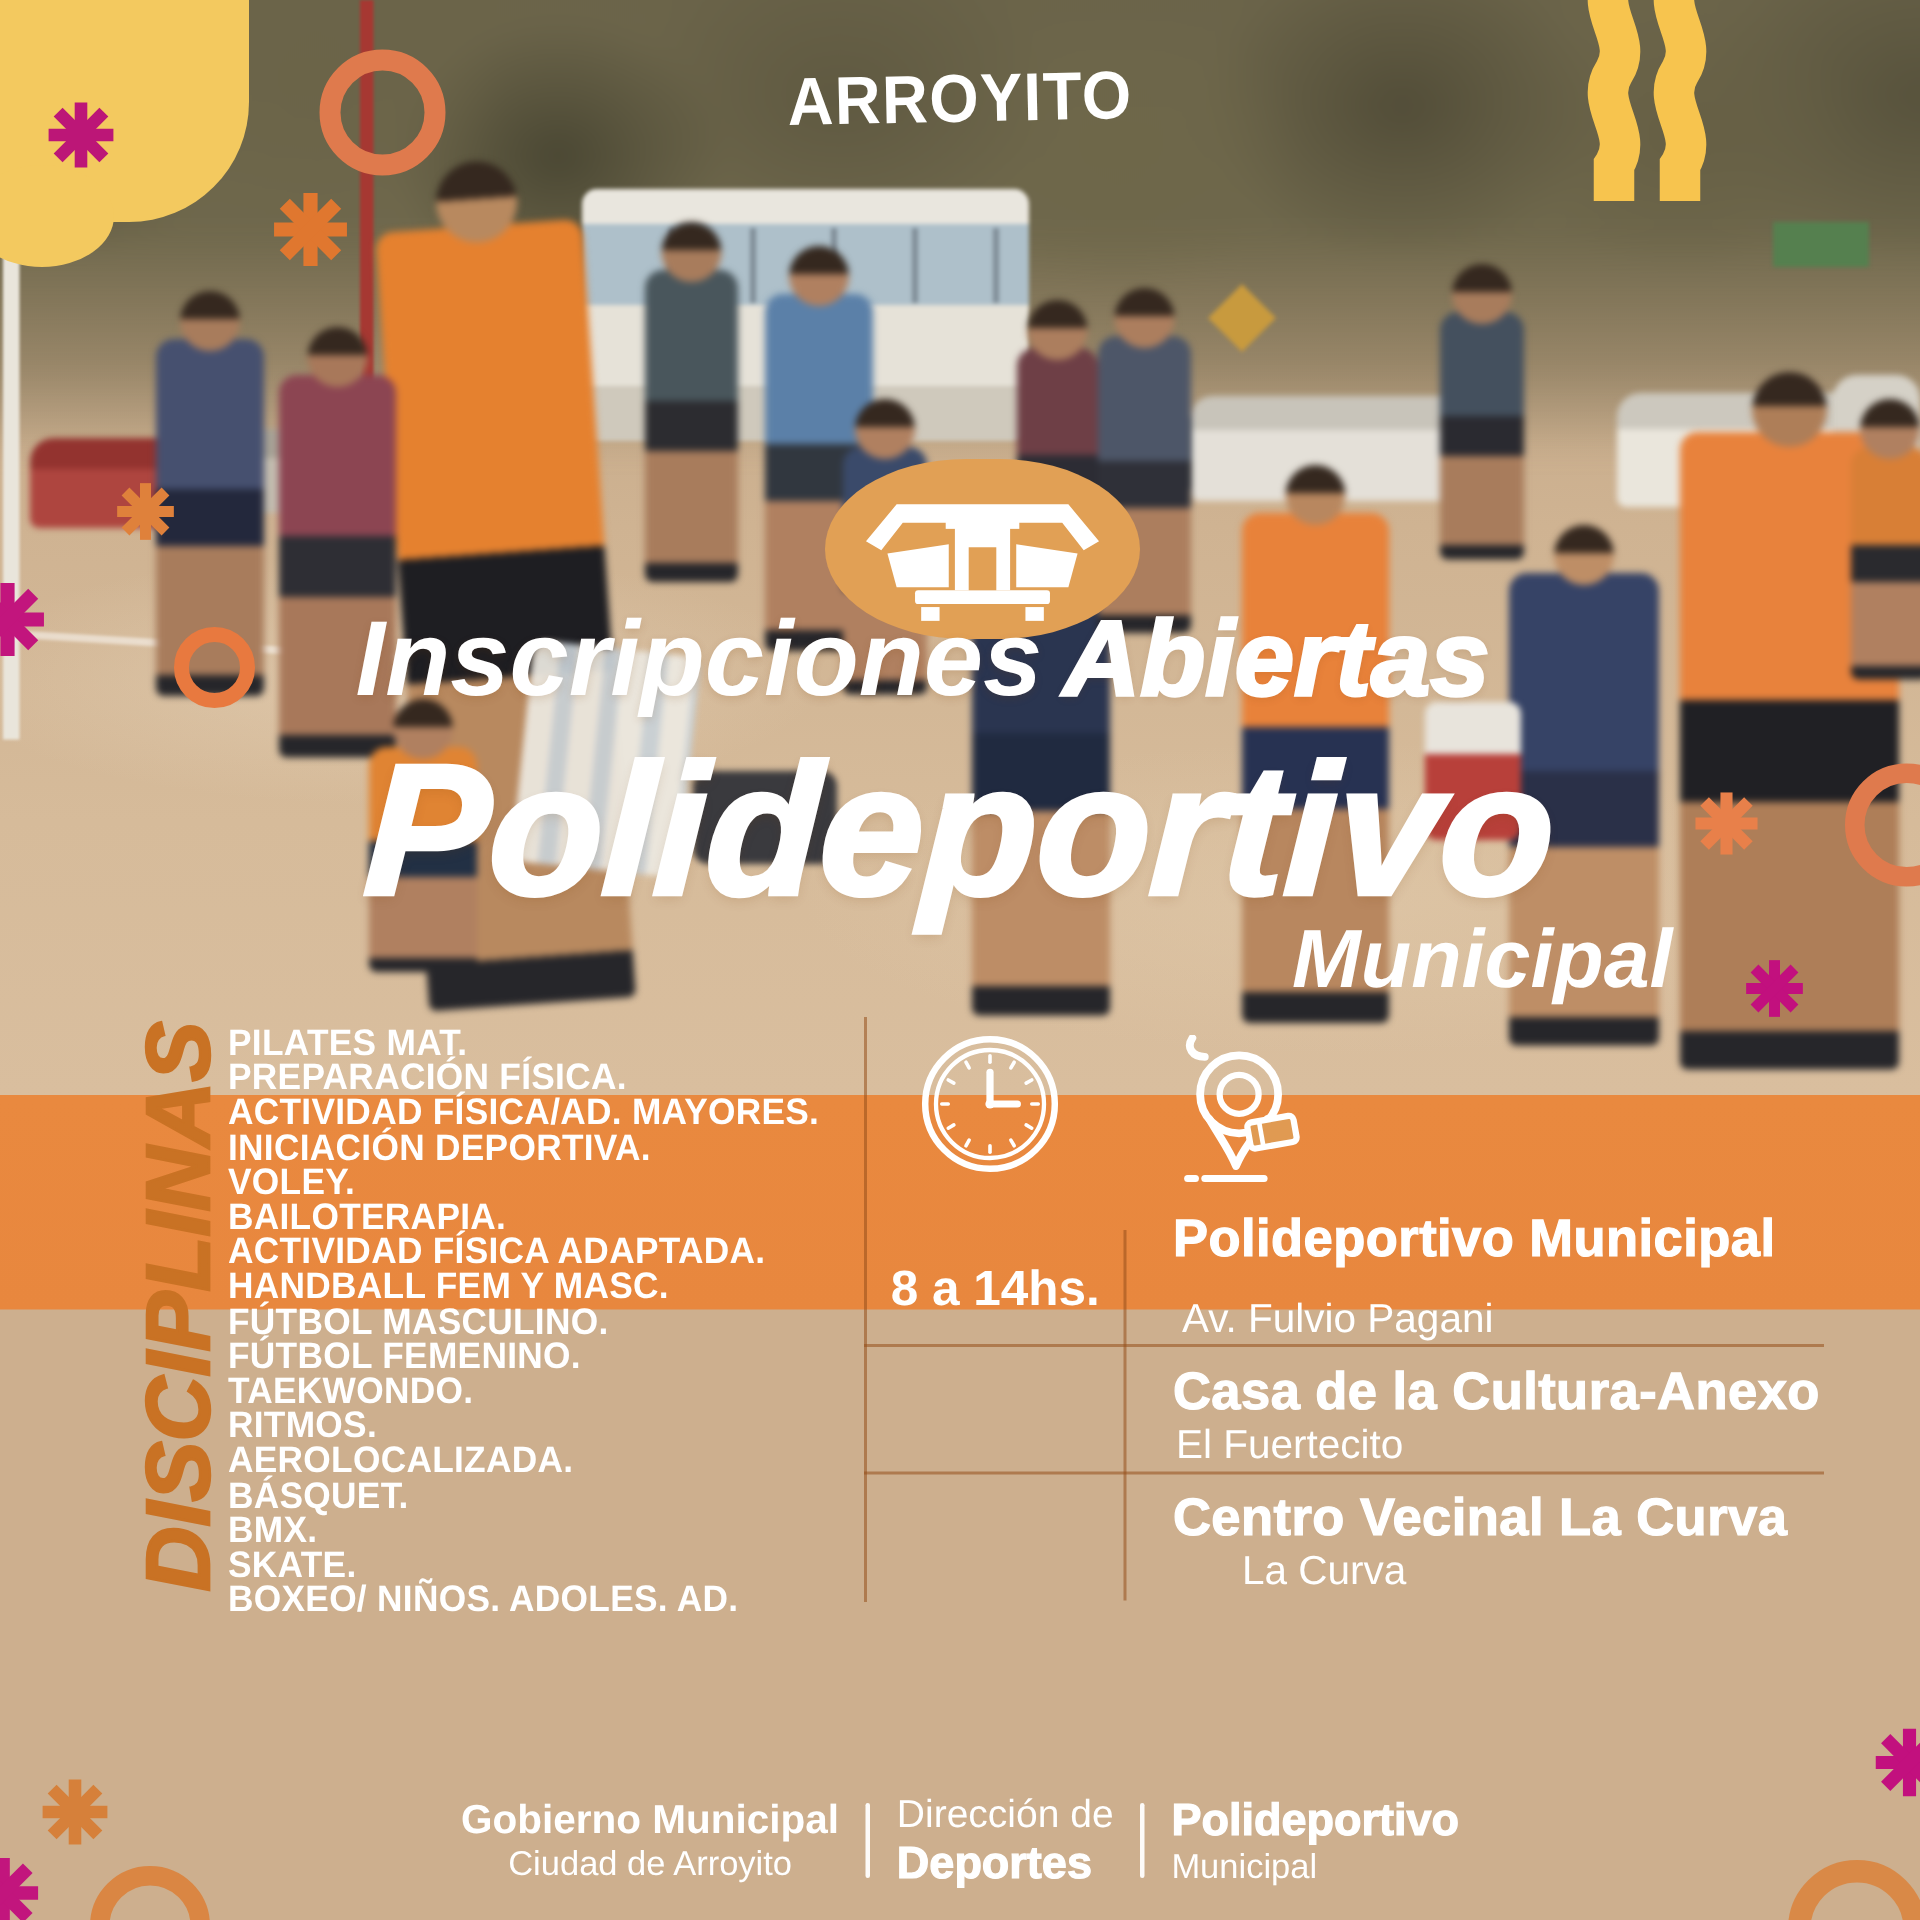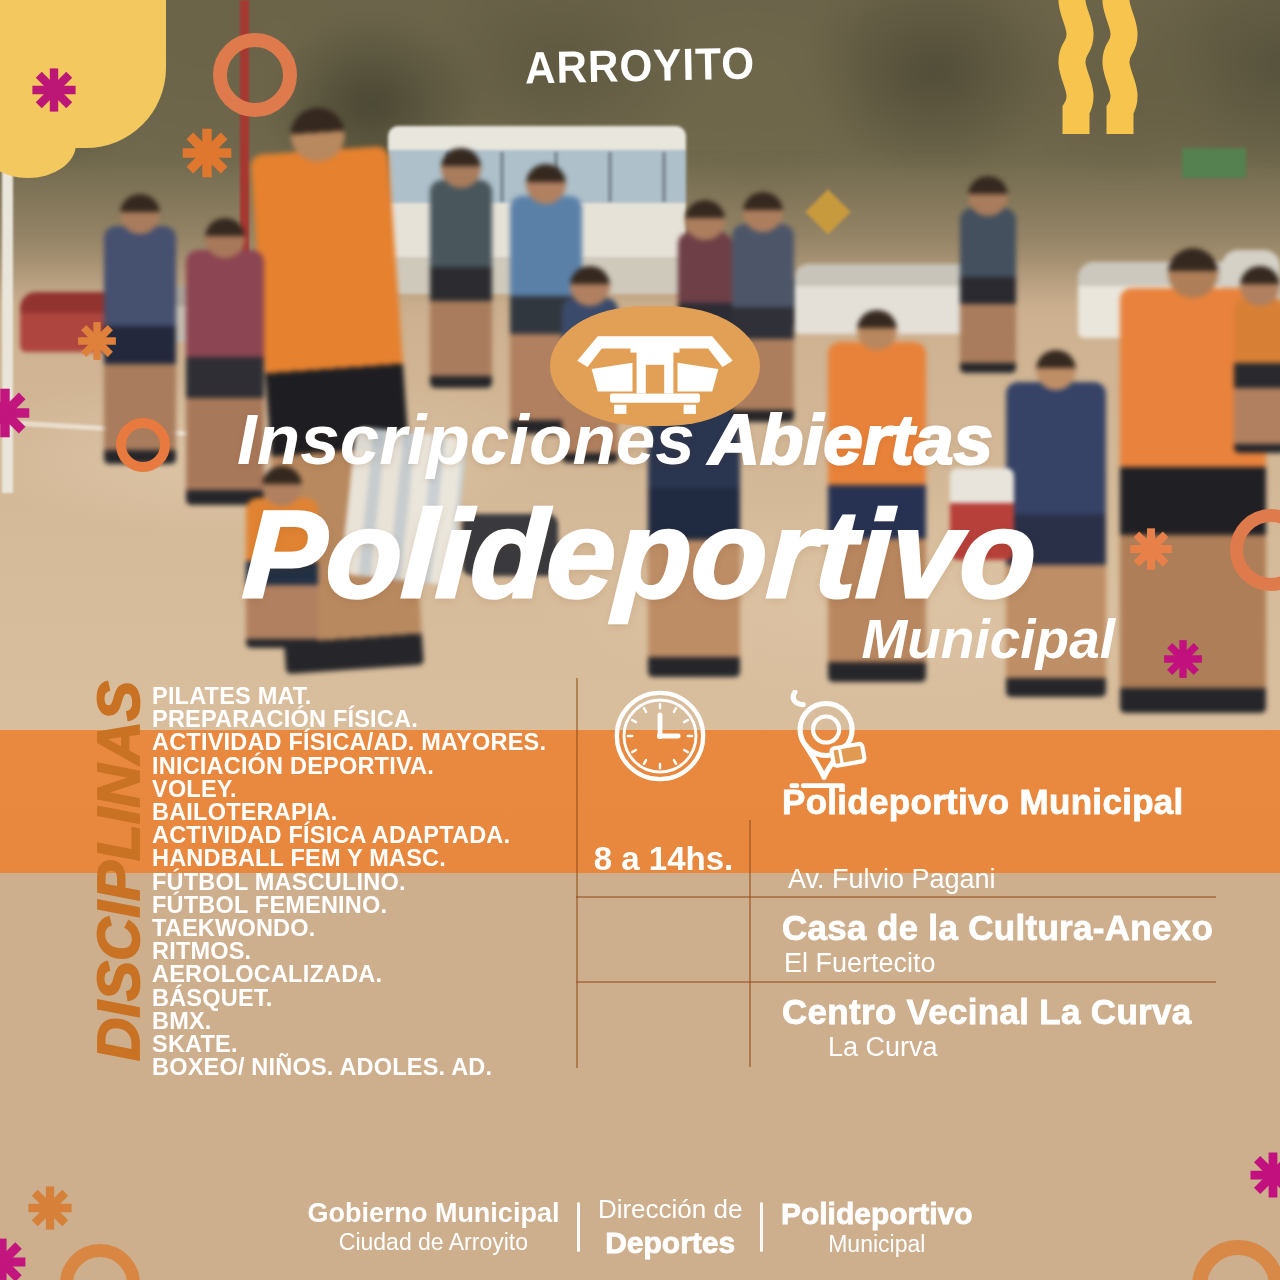--- a/index.html
+++ b/index.html
@@ -98,21 +98,21 @@
 
   
   .pill{left:94px;top:1106px;width:1090px;height:62px;background:#fff;border-radius:40px;z-index:5;
      display:flex;align-items:center;justify-content:center;gap:13px;white-space:nowrap;}
   .pill .lab{color:#E1A33B;font-weight:700;font-size:33px;letter-spacing:.5px;-webkit-text-stroke:1px #E1A33B;}
   .pill .txt{color:#E2A540;font-weight:700;font-size:27.5px;}
 
   
   .footer{left:0;top:1194px;width:1280px;z-index:5;display:flex;justify-content:center;align-items:center;gap:18px;color:#fff;}
   .footer .sep{width:2.5px;height:50px;background:rgba(255,255,255,.95);border-radius:2px;}
-  .fg{line-height:1.18;text-align:center;}
+  .fg{line-height:1.18;}
   .fg.r{text-align:center;}
   .f-n{font-size:26px;font-weight:400;}
   .f-m{font-size:27px;font-weight:700;}
   .f-b{font-size:30px;font-weight:700;-webkit-text-stroke:.8px #fff;}
   .f-s{font-size:23px;font-weight:400;}
 </style>
 </head>
 <body>
 
 <div class="poster">
@@ -307,21 +307,21 @@
     </g>
     <g stroke="#FFFFFF" stroke-width="4.5" stroke-linecap="round">
       <line x1="30" y1="92" x2="68" y2="92"></line>
         <line x1="19" y1="92" x2="24" y2="92"></line>
     </g>
   </svg>
   <div class="vline abs" style="left:749px;top:820px;height:247px;"></div>
 
   <div class="time abs">8 a 14hs.</div>
 
-  <div class="locname abs" style="left:782px;top:784px;">Polideportivo Municipal</div>
+  <div class="locname abs" style="left:782px;top:808px;">Polideportivo Municipal</div>
   <div class="locdet abs" style="left:788px;top:864px;">Av. Fulvio Pagani</div>
   <div class="hline abs" style="left:576px;top:896px;width:640px;"></div>
   <div class="locname abs" style="left:782px;top:910px;text-align:right;">Casa de la Cultura-Anexo</div>
   <div class="locdet abs" style="left:784px;top:948px;">El Fuertecito</div>
   <div class="hline abs" style="left:576px;top:981px;width:640px;"></div>
   <div class="locname abs" style="left:782px;top:994px;">Centro Vecinal La Curva</div>
   <div class="locdet abs" style="left:828px;top:1032px;">La Curva</div>
 
 
   <div class="footer abs">

